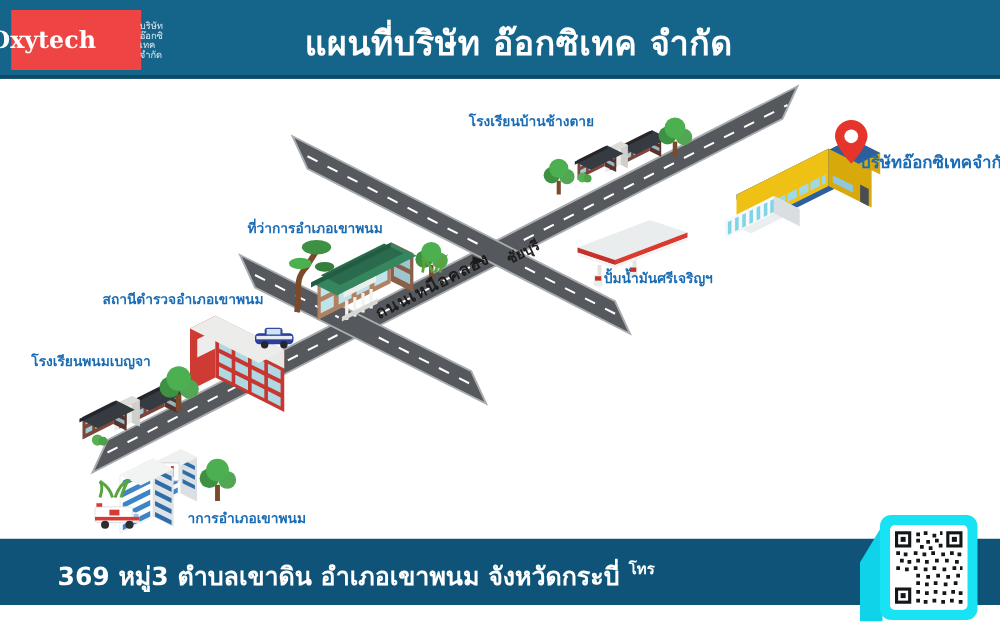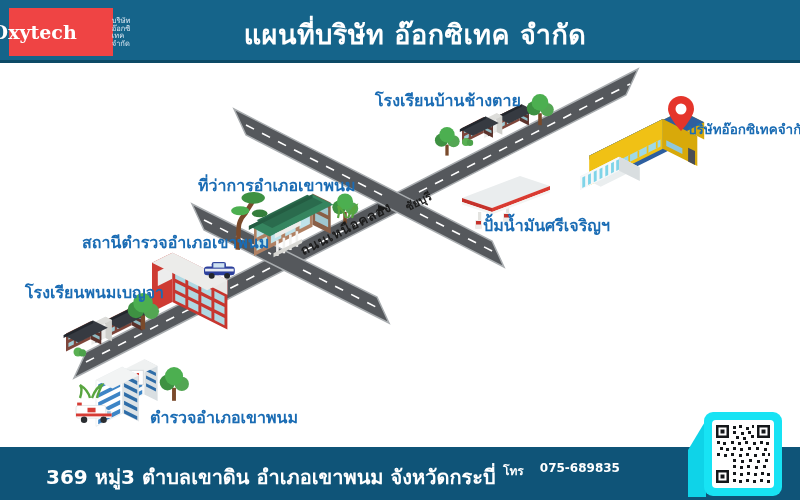--- a/index.html
+++ b/index.html
@@ -9,26 +9,26 @@
   .header{position:absolute;top:0;left:0;width:800px;height:63px;background:#15648A;
           border-bottom:3px solid #0C4A66;box-sizing:border-box;}
   .logo-box{position:absolute;left:9px;top:8px;width:104px;height:48px;background:#ef4444;
             display:flex;flex-direction:row;align-items:center;justify-content:center;gap:3px;}
   .logo-title{color:#fff;font-family:"DejaVu Serif","Liberation Serif",serif;font-weight:bold;
               font-size:19px;line-height:1;}
   .logo-sub{color:#dfeaf5;font-size:7.5px;line-height:1;margin-left:32px;}
   .page-title{position:absolute;left:0;top:13px;width:800px;text-align:center;color:#fff;
               font-size:27px;font-weight:bold;letter-spacing:.5px;padding-left:15px;}
   
-  .footer{position:absolute;left:0;bottom:0;width:800px;height:53px;background:#0F5478;}
+  .footer{position:absolute;left:0;bottom:16px;width:800px;height:53px;background:#0F5478;}
   .footer-address{position:absolute;left:46px;top:14px;color:#fff;font-size:20px;font-weight:bold;}
   .footer-phone{position:absolute;left:503px;top:14px;display:flex;gap:16px;color:#fff;
                 font-size:12px;font-weight:bold;}
   
-  .plabel{position:absolute;color:#1A6CB4;font-size:16px;font-weight:bold;white-space:nowrap;z-index:5;}
+  .plabel{position:absolute;color:#1A6CB4;font-size:11px;font-weight:bold;white-space:nowrap;z-index:5;}
   .road-label{position:absolute;color:#1d1d1d;font-weight:bold;white-space:nowrap;
               transform-origin:0 50%;z-index:4;}
   #road-main-label{left:301px;top:240px;font-size:13.5px;transform:rotate(-27deg);letter-spacing:1px;}
   #road-dir-label{left:406px;top:199px;font-size:11.5px;transform:rotate(-27deg);}
   svg{position:absolute;left:0;top:0;z-index:1;}
 </style>
 </head>
 <body>
 
 <div id="stage">
@@ -332,33 +332,32 @@
       </g>
     </g>
   </svg>
 
   <div class="plabel" style="left:375px;top:88px">โรงเรียนบ้านช้างตาย</div>
   <div class="plabel" style="left:688px;top:118px;font-size:13.5px">บริษัทอ๊อกซิเทคจำกัด</div>
   <div class="plabel" style="left:198px;top:173px">ที่ว่าการอำเภอเขาพนม</div>
   <div class="plabel" style="left:483px;top:213px">ปั้มน้ำมันศรีเจริญฯ</div>
   <div class="plabel" style="left:25px;top:280px">โรงเรียนพนมเบญจา</div>
   <div class="plabel" style="left:82px;top:230px">สถานีตำรวจอำเภอเขาพนม</div>
-  <div class="plabel" style="left:150px;top:405px">ตำรวจอำเภอเขาพนม</div>
+  <div class="plabel" style="left:150px;top:405px">าการอำเภอเขาพนม</div>
   <div class="road-label" id="road-main-label">ถนนเหนือคลอง</div>
   <div class="road-label" id="road-dir-label">ชัยบุรี</div>
 
   <div class="header">
     <div class="logo-box">
       <div class="logo-title">Oxytech</div>
       <div class="logo-sub">บริษัท อ๊อกซิเทค จำกัด</div>
     </div>
     <div class="page-title">แผนที่บริษัท อ๊อกซิเทค จำกัด</div>
   </div>
 
   <div class="footer">
     <div class="footer-address">369 หมู่3 ตำบลเขาดิน อำเภอเขาพนม จังหวัดกระบี่</div>
     <div class="footer-phone">
       <span>โทร</span>
-      <span>075-689835</span>
     </div>
   </div>
 
 </div>
 
 </body></html>

